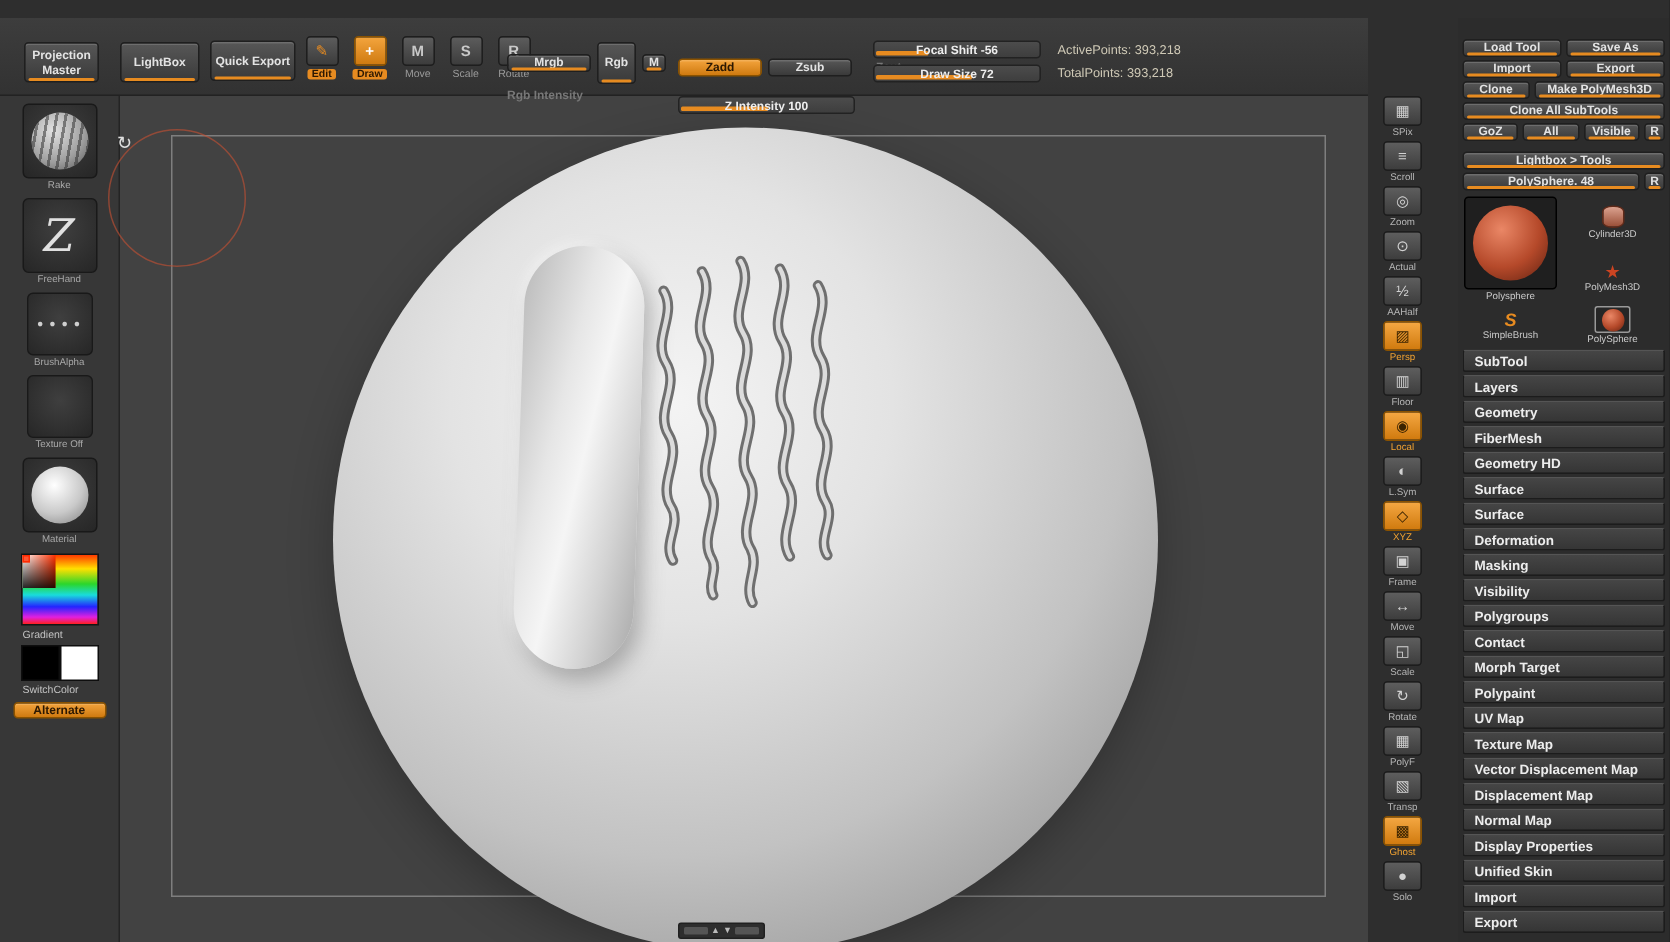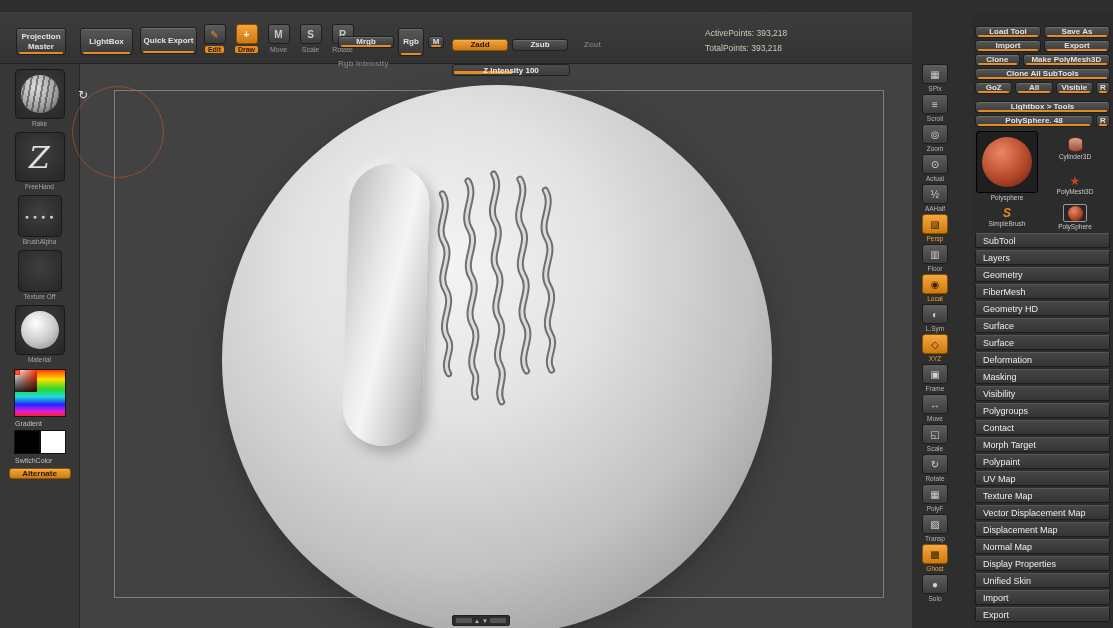--- a/index.html
+++ b/index.html
@@ -119,21 +119,21 @@
 .tp-cell.selected .tp-minibox{border-color:#999}
 .tp-minibox{width:24px;height:19px;background:#262626;border:1px solid #111;border-radius:2px;
   display:flex;align-items:center;justify-content:center}
 .cyl{width:15px;height:15px;border-radius:7px/4px;background:linear-gradient(#dba28f,#9a4f38);border:1px solid #5e2a1a}
 .tp-lb{font-size:6.5px;color:#cacaca;margin-top:1px;white-space:nowrap}
 .star{font-size:12px;color:#cc4422;line-height:1}
 .sbrush{font-size:12px;font-weight:bold;font-style:italic;color:var(--accent);line-height:1}
 .tp-sections{margin-top:2px}
 .section{height:15px;margin-bottom:2px;display:flex;align-items:center;padding-left:7px;
   background:linear-gradient(#454545,#353535);border:1px solid #1c1c1c;border-top:1px solid #555;border-radius:2px;
-  font-size:9px;font-weight:normal;color:#ededed}
+  font-size:9px;font-weight:bold;color:#ededed}
 </style>
 </head>
 <body>
 
 <div class="app">
 
 
   <div class="topbar">
     <div class="btn u pm">Projection Master</div>
     <div class="btn u lbx">LightBox</div>
@@ -176,20 +176,30 @@
         <div class="btn orange w36">Zadd</div>
         <div class="btn w36">Zsub</div>
         <div class="dim-label" style="margin:12px">Zcut</div>
       </div>
       <div class="slider w118">
         <div class="fill" style="width:50%"></div>
         <span>Z Intensity 100</span>
       </div>
     </div>
 
+    <div class="focal-group">
+      <div class="slider">
+        <div class="fill" style="width:32%"></div>
+        <span>Focal Shift -56</span>
+      </div>
+      <div class="slider">
+        <div class="fill" style="width:58%"></div>
+        <span>Draw Size 72</span>
+      </div>
+    </div>
 
     <div class="stats">
       <div>ActivePoints: 393,218</div>
       <div>TotalPoints: 393,218</div>
     </div>
   </div>
 
   <div class="left-shelf">
     <div class="thumb">
       <div class="mini-sphere rake"></div>

